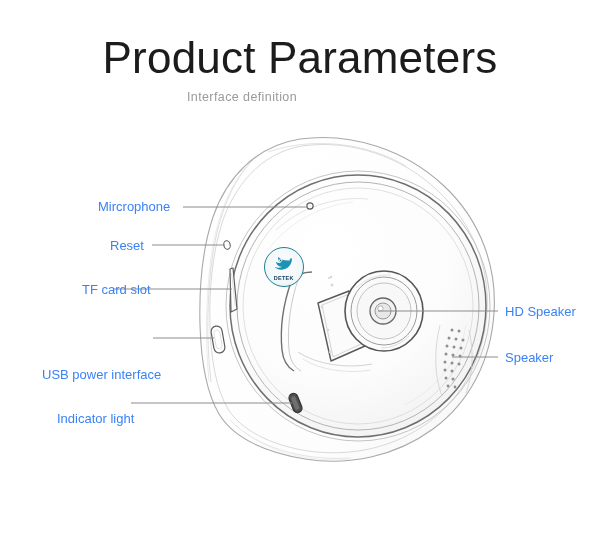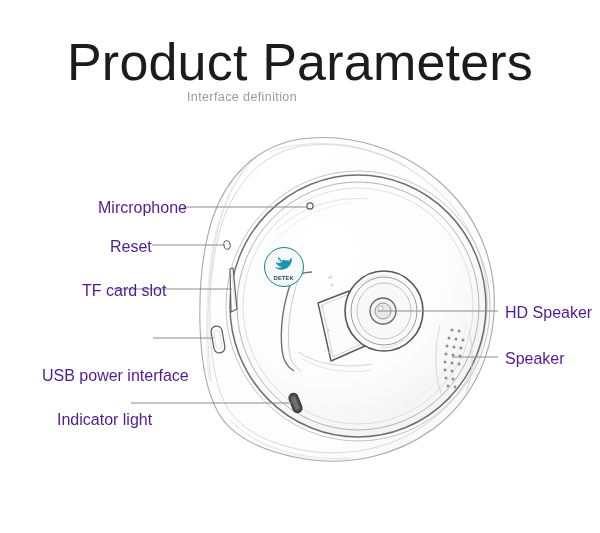--- a/index.html
+++ b/index.html
@@ -20,21 +20,21 @@
     overflow: hidden;
   }
 
   
   #title {
     position: absolute;
     left: 0;
     top: 34px;
     width: 600px;
     text-align: center;
-    font-size: 52px;
+    font-size: 44px;
     font-weight: 300;
     letter-spacing: 0.2px;
     color: #1c1c1c;
     line-height: 1.1;
     white-space: nowrap;
   }
   #subtitle {
     position: absolute;
     left: 0;
     top: 90px;
@@ -52,22 +52,22 @@
     left: 0;
     top: 0;
     width: 600px;
     height: 533px;
   }
   #stage svg { display: block; }
 
   
   .callout {
     position: absolute;
-    font-size: 16px;
-    color: #4c1d95;
+    font-size: 13px;
+    color: #3b82f6;
     white-space: nowrap;
     line-height: 1;
   }
   .callout.left  { text-align: right; }
   .callout.right { text-align: left; }
 
   
   #logo-badge {
     position: absolute;
     left: 264px;

